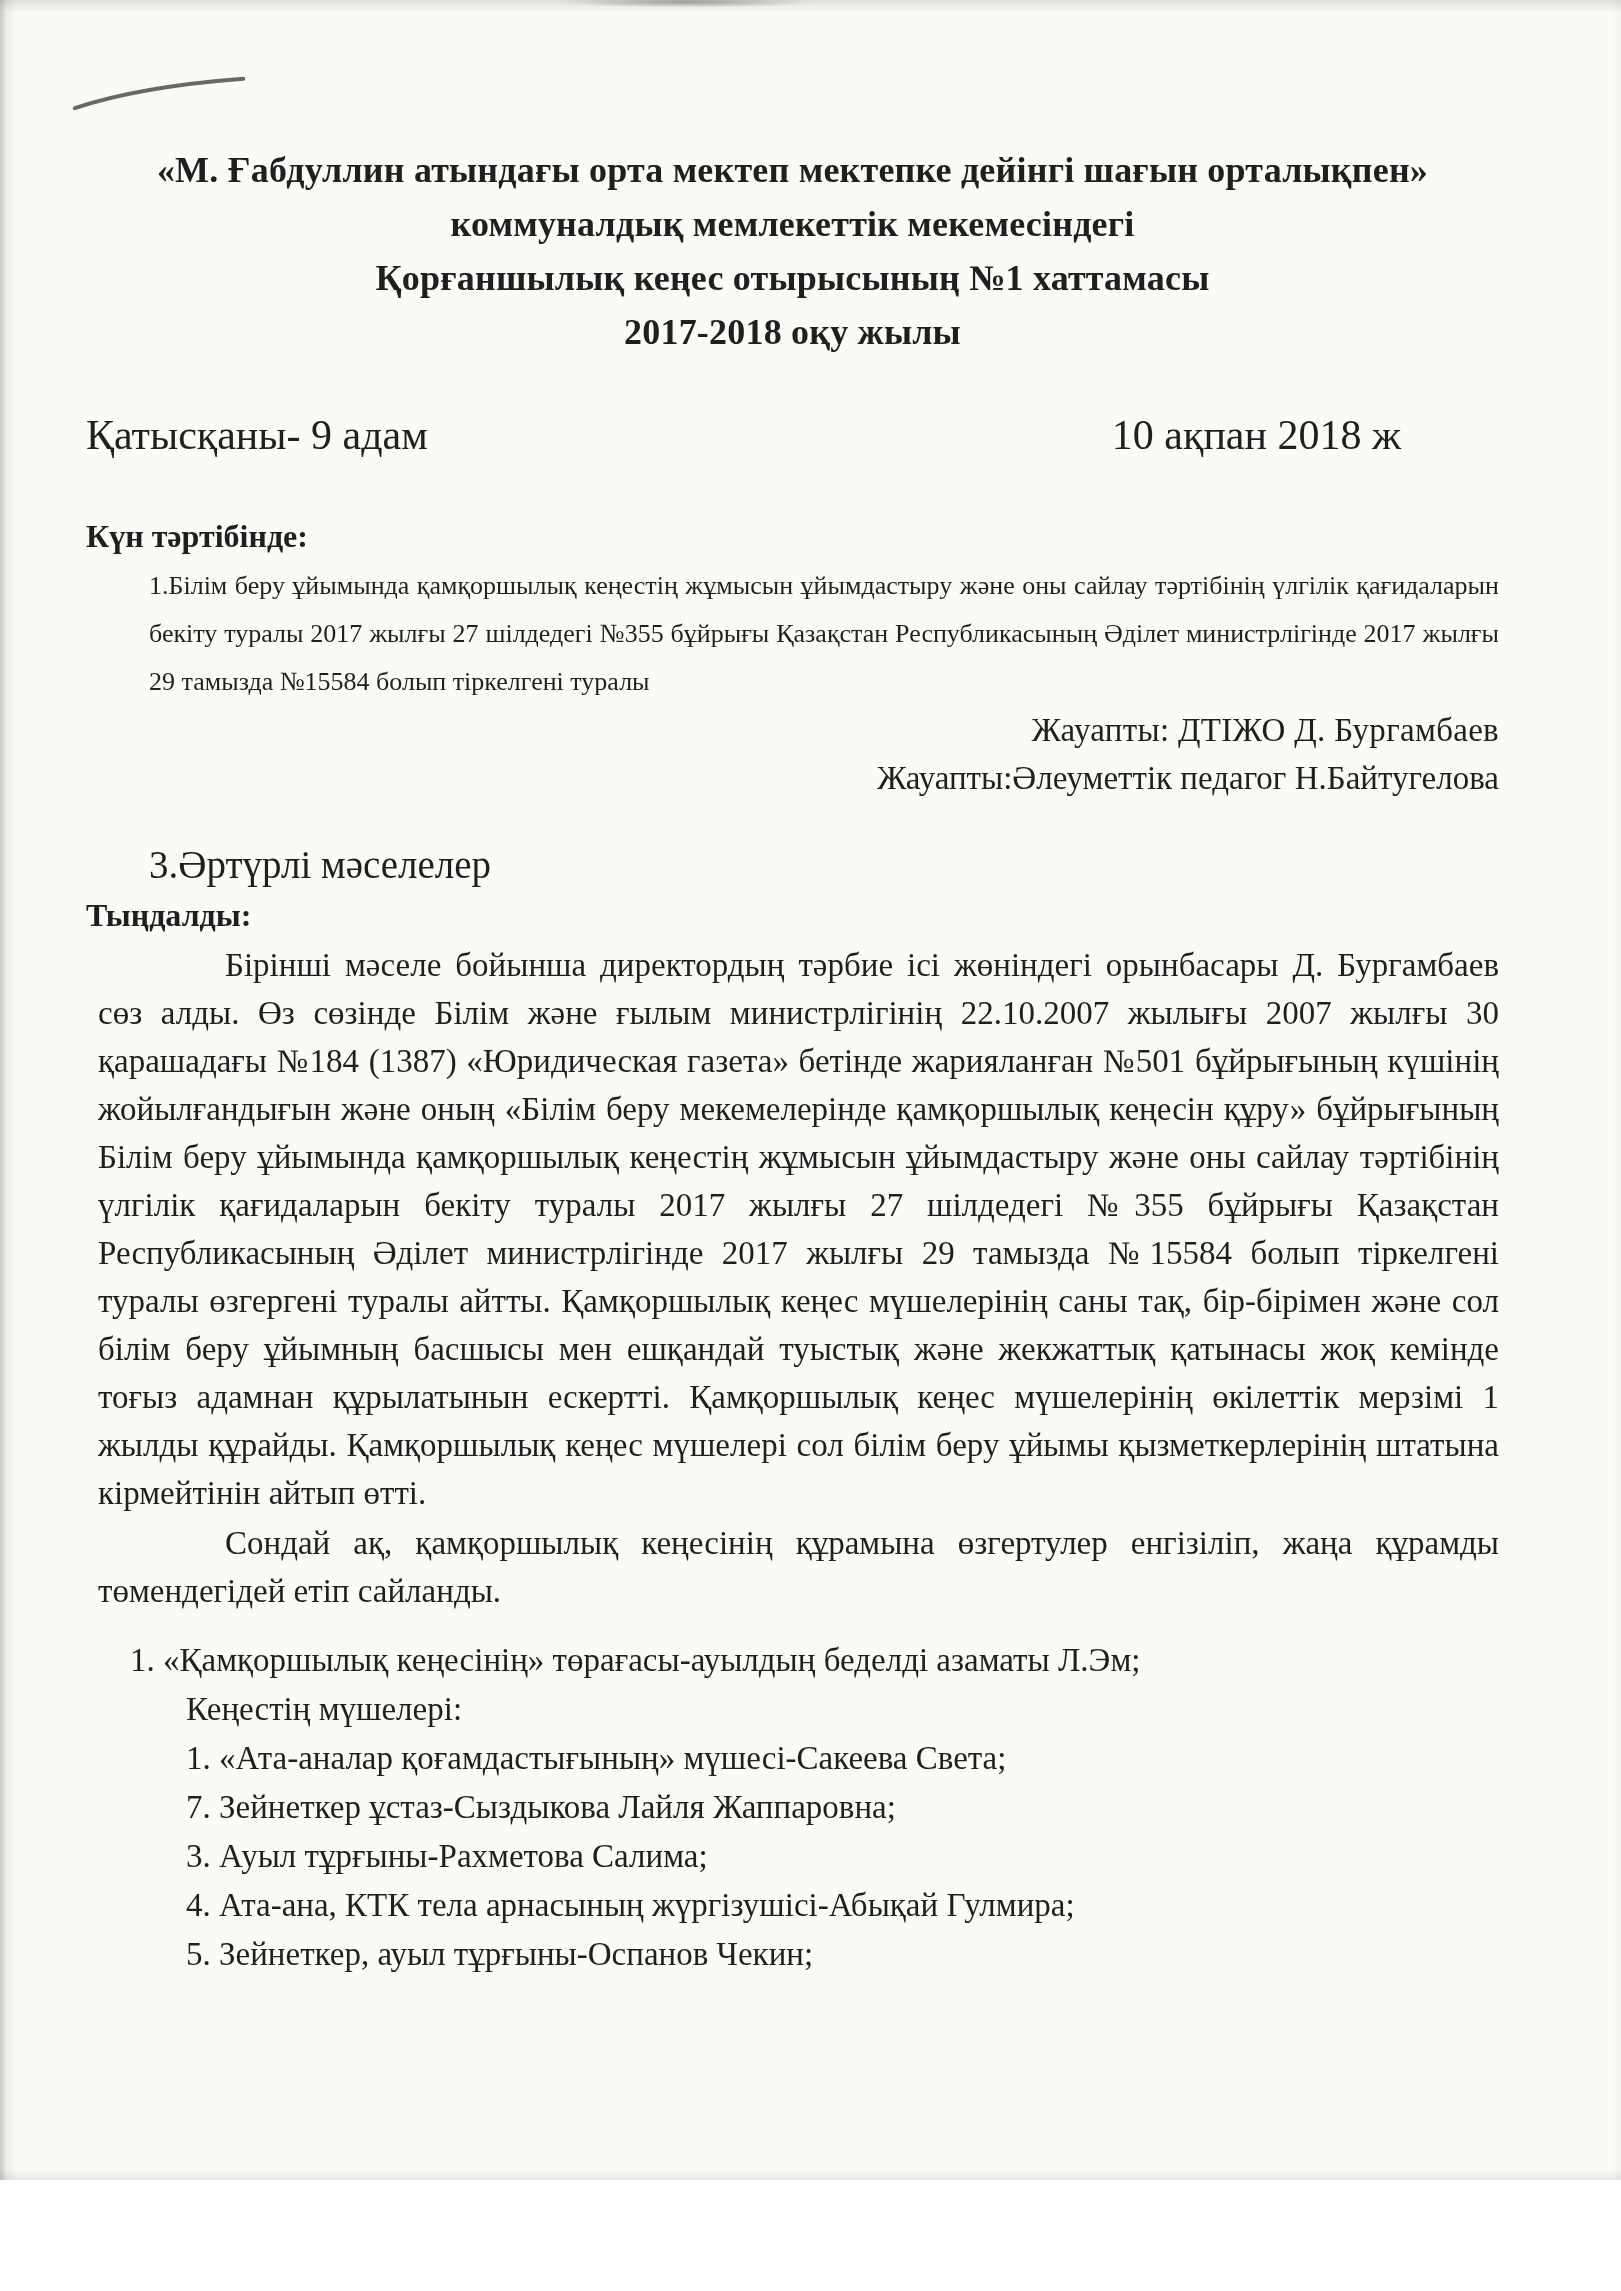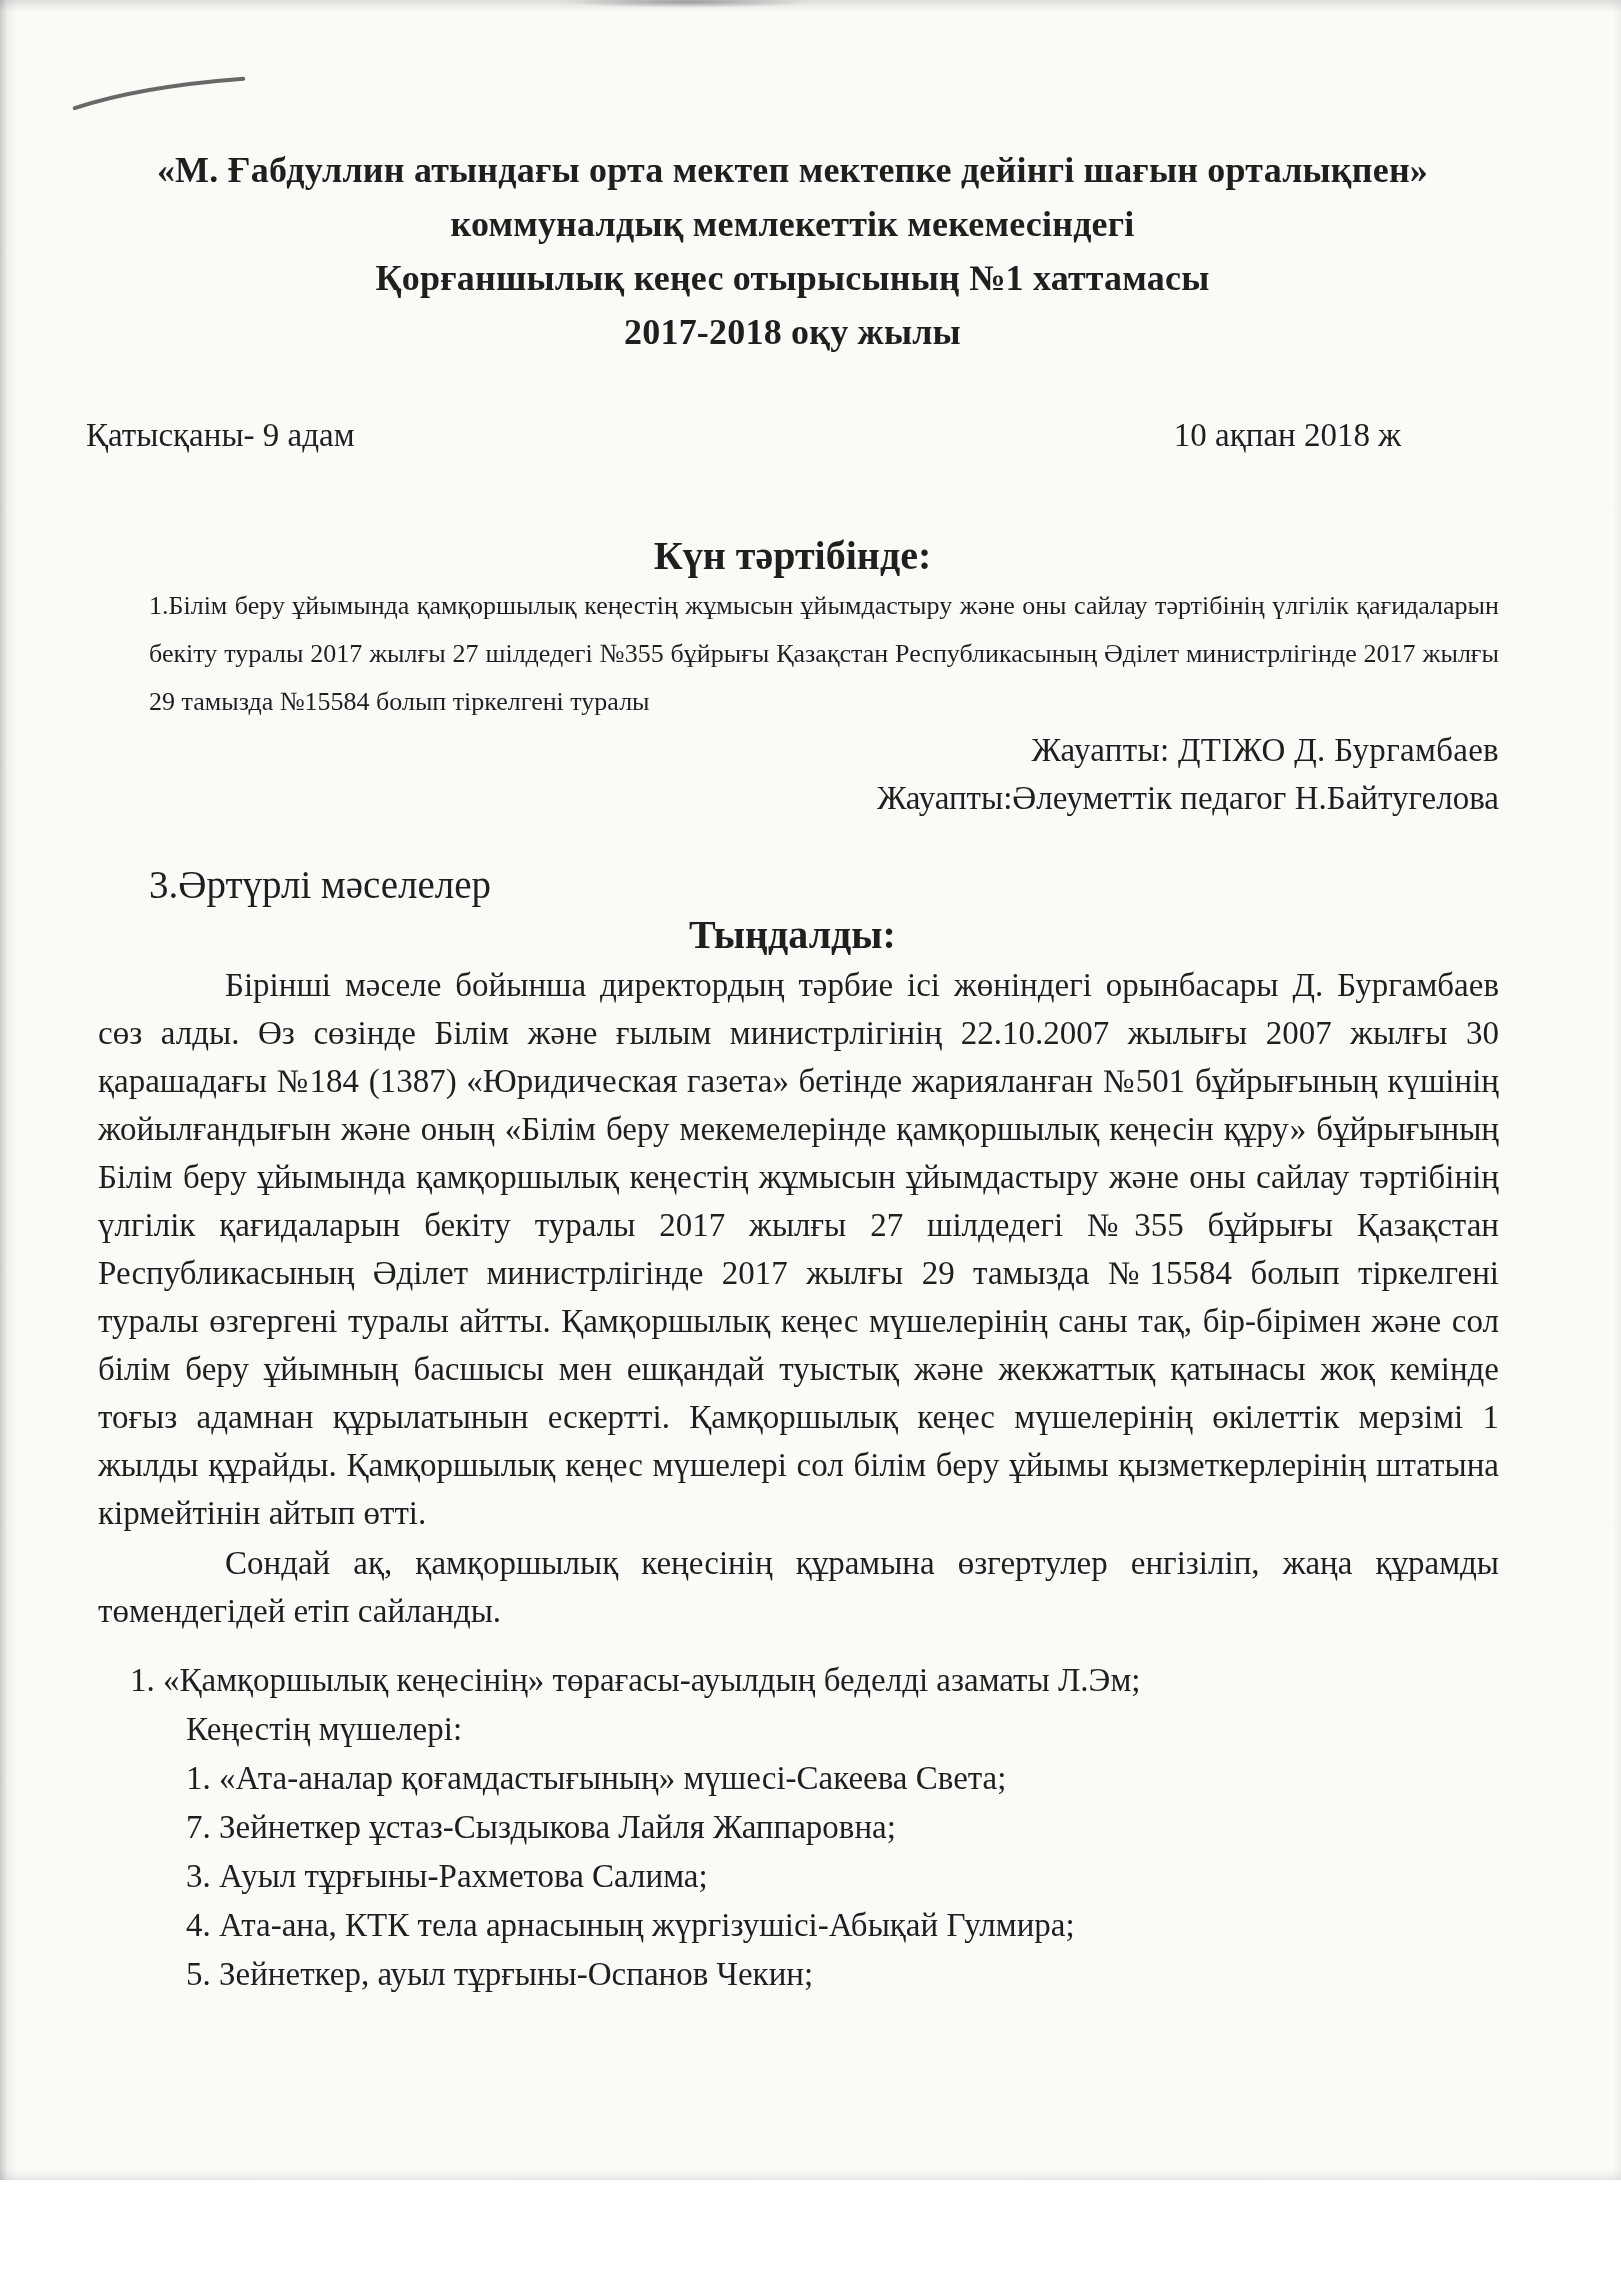--- a/index.html
+++ b/index.html
@@ -33,30 +33,30 @@
     font-weight: bold;
     font-size: 36px;
     line-height: 54px;
     letter-spacing: 0.2px;
   }
   .meta-row {
     display: flex;
     justify-content: space-between;
     align-items: baseline;
     margin-top: 53px;
-    font-size: 33px;
+    font-size: 42px;
     line-height: 47px;
   }
   .meta-row .date { margin-right: 98px; }
   .section-heading {
-    text-align: center;
+    text-align: left;
     font-weight: bold;
-    font-size: 40px;
+    font-size: 32px;
     line-height: 48px;
-    margin: 73px 0 0 0;
+    margin: 53px 0 0 0;
   }
   .agenda-indent { margin-left: 63px; } 
   .agenda-item {
     font-size: 26px;
     line-height: 48px;
     text-align: justify;
     margin: 2px 0 0 0;
   }
   .agenda-item.second { margin-top: 37px; }
   .responsible {

